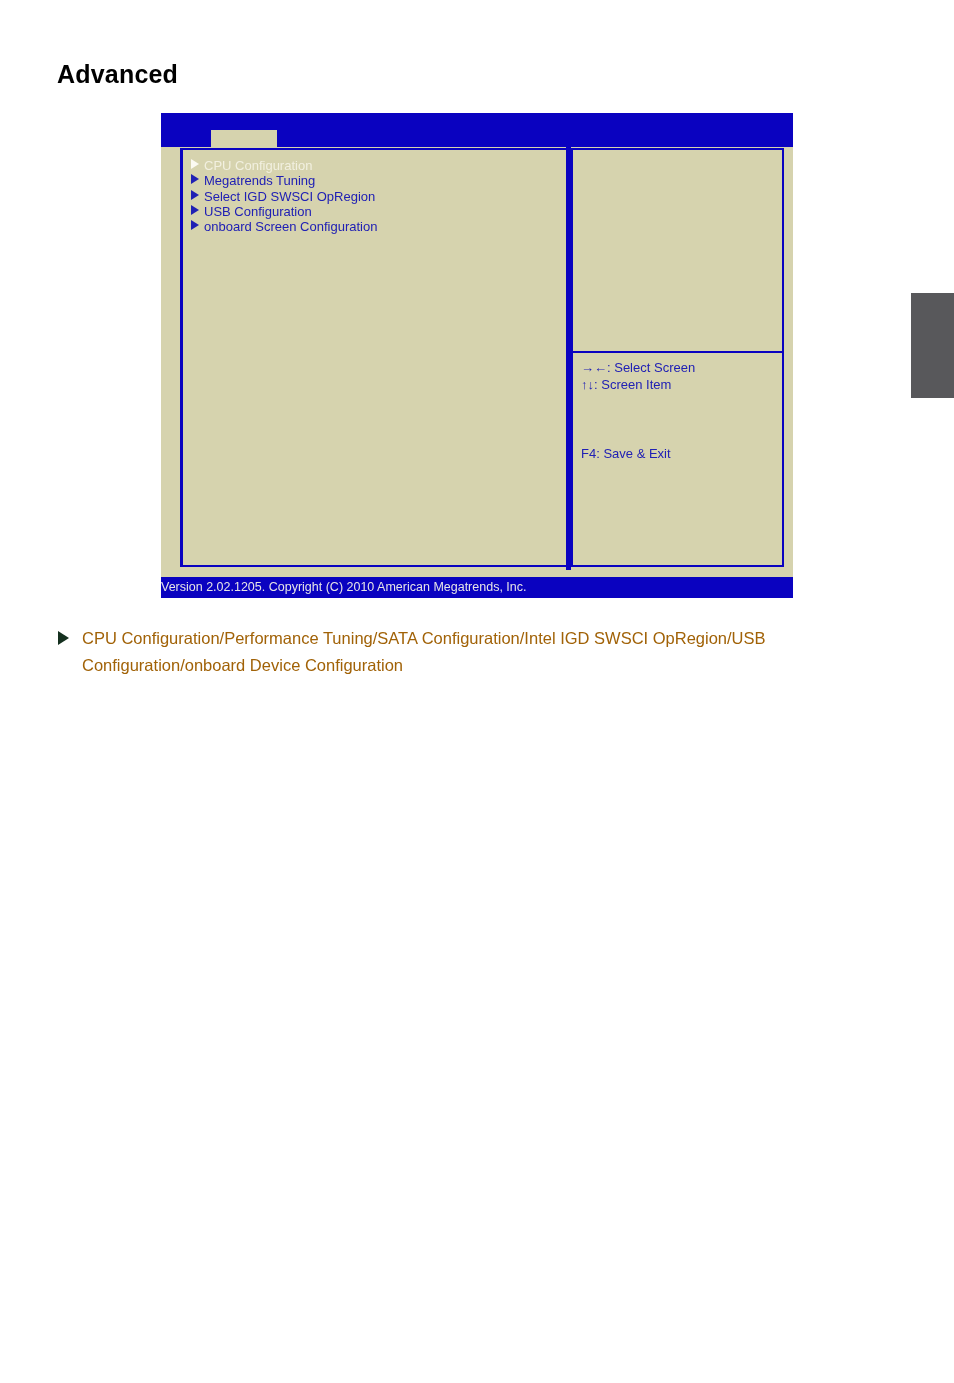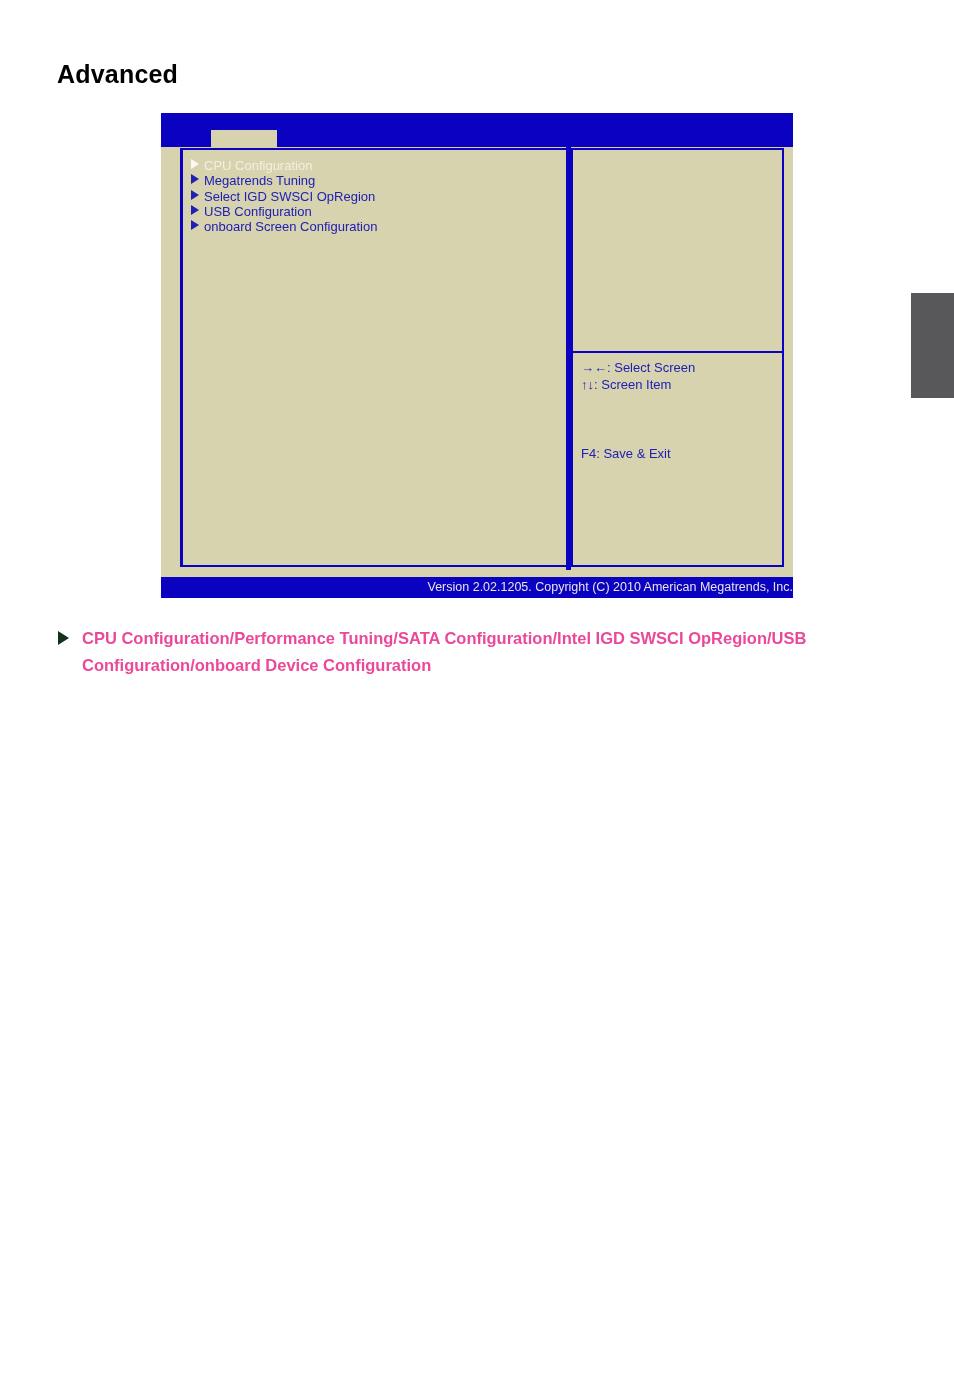--- a/index.html
+++ b/index.html
@@ -180,21 +180,21 @@
   
   .bios-footer {
     position: absolute;
     left: 0;
     top: 464px;
     width: 632px;
     height: 21px;
     background: #0a02c0;
     color: #e6e4e6;
     font-size: 12.5px;
-    text-align: right;
+    text-align: left;
     line-height: 21px;
     white-space: nowrap;
   }
 
   
   .caption {
     position: absolute;
     left: 58px;
     top: 625px;
     width: 820px;
@@ -206,22 +206,22 @@
     height: 0;
     border-top: 7px solid transparent;
     border-bottom: 7px solid transparent;
     border-left: 11px solid #15301f;
     margin-top: 6px;
     margin-right: 13px;
     flex: 0 0 auto;
   }
   .caption-text {
     font-size: 16.5px;
-    font-weight: bold;
-    color: #ec4899;
+    font-weight: normal;
+    color: #a16207;
     line-height: 27px;
     max-width: 790px;
   }
 </style>
 </head>
 <body>
 
 <div class="page-heading">Advanced</div>
 
 <div class="edge-tab"></div>

